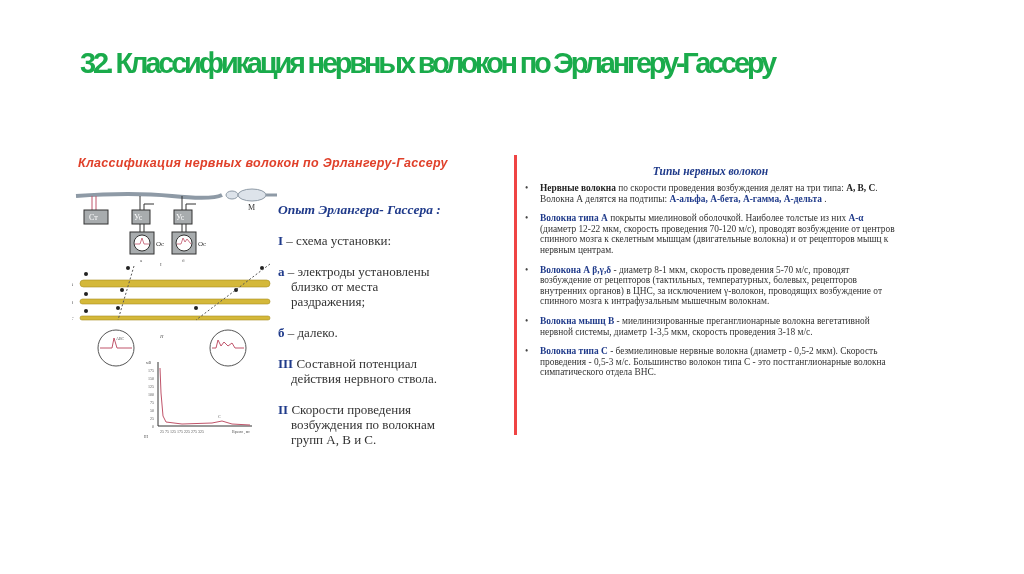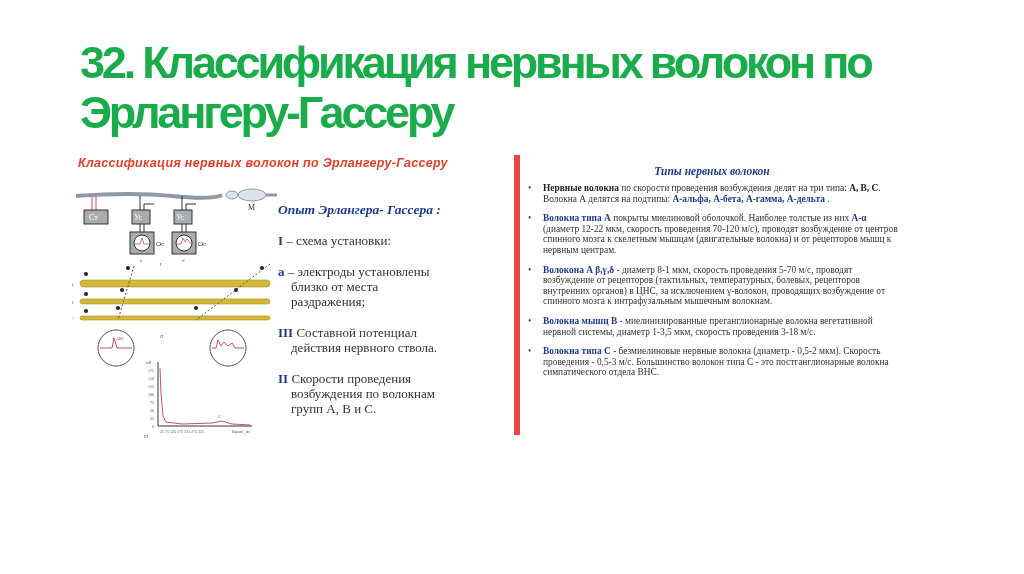--- a/index.html
+++ b/index.html
@@ -2,21 +2,21 @@
 <html><head>
 <meta charset="utf-8">
 <style>
   * { box-sizing: border-box; margin: 0; padding: 0; }
   html, body { width: 1024px; height: 574px; background: #ffffff; overflow: hidden; }
   body { position: relative; font-family: "Liberation Serif", serif; color: #222; }
 
   .slide-title {
     position: absolute; left: 80px; top: 38px; width: 820px;
     font-family: "Liberation Sans", sans-serif; font-weight: bold;
-    font-size: 45px; line-height: 50px; letter-spacing: -3.2px;
+    font-size: 29px; line-height: 50px; letter-spacing: -3.2px;
     color: #1aab4b;
   }
 
   
   .left-panel { position: absolute; left: 72px; top: 150px; width: 380px; height: 290px; }
   .fig-title {
     position: absolute; left: 6px; top: 6px;
     font-family: "Liberation Sans", sans-serif; font-style: italic; font-weight: bold;
     font-size: 12.5px; color: #e0402a; letter-spacing: 0.3px;
   }
@@ -25,21 +25,21 @@
     position: absolute; left: 206px; top: 52px; width: 175px;
     font-size: 13px; line-height: 15px; color: #333;
   }
   .exp-text .heading { font-style: italic; font-weight: bold; color: #1f3a8a; font-size: 13.5px; margin-bottom: 14px; }
   .exp-text .item { margin-bottom: 2px; padding-left: 13px; text-indent: -13px; margin-top: 16px; }
   .exp-text .mark { font-weight: bold; color: #1f3a8a; }
 
   
   .right-panel {
     position: absolute; left: 514px; top: 155px; width: 390px; height: 280px;
-    border-left: 6px solid #ef4444;
+    border-left: 3px solid #ef4444;
   }
   .rp-title {
     text-align: center; font-style: italic; font-weight: bold; color: #1f3a8a;
     font-size: 11.5px; margin-top: 10px; margin-bottom: 6px;
   }
   .rp-list { list-style: none; padding-left: 8px; padding-right: 6px; }
   .rp-list li {
     position: relative; padding-left: 15px; font-size: 9.4px; line-height: 10.6px;
     color: #333; margin-bottom: 9px;
   }
@@ -141,20 +141,21 @@
       <text x="160" y="255">Время , мс</text>
       <text x="72" y="260">III</text>
       <text x="146" y="240">C</text>
     </g>
   </svg>
 
   <div class="exp-text">
     <div class="heading">Опыт Эрлангера- Гассера :</div>
     <div class="item"><span class="mark">I</span><span> – схема установки:</span></div>
     <div class="item"><span class="mark">а</span><span> – электроды установлены близко от места раздражения;</span></div>
+    <div class="item"><span class="mark">б</span><span> – далеко.</span></div>
     <div class="item"><span class="mark">III</span><span> Составной потенциал действия нервного ствола.</span></div>
     <div class="item"><span class="mark">II</span><span> Скорости проведения возбуждения по волокнам групп А, В и С.</span></div>
   </div>
 </div>
 
 <div class="right-panel">
   <div class="rp-title">Типы нервных волокон</div>
   <ul class="rp-list">
     <li>
       <span class="b-dark">Нервные волокна</span><span> по скорости проведения возбуждения делят на три типа: </span><span class="b-dark">А, В, С</span><span>. Волокна А делятся на подтипы: </span><span class="b-blue">А-альфа, А-бета, А-гамма, А-дельта</span><span> .</span>

